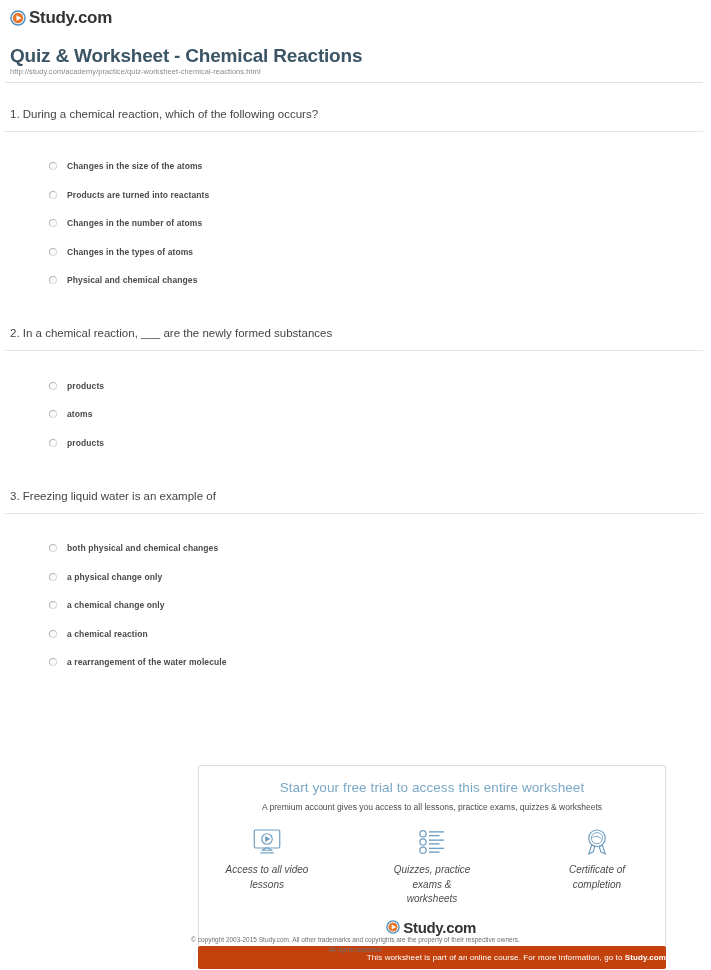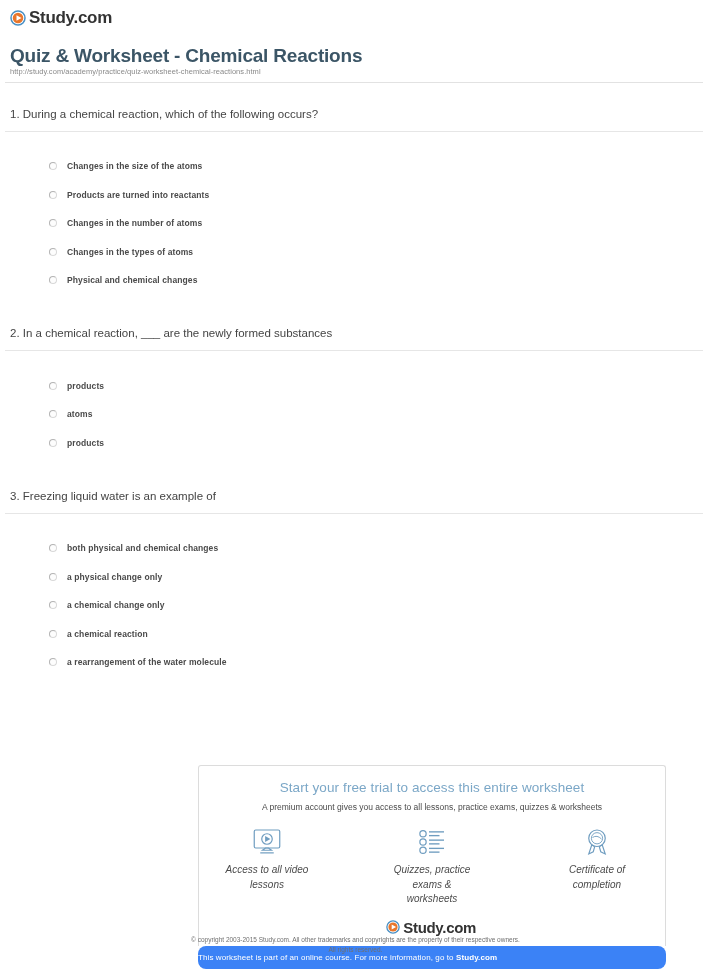--- a/index.html
+++ b/index.html
@@ -169,26 +169,26 @@
     display: flex;
     align-items: center;
     justify-content: center;
     gap: 3px;
     padding: 13px 0 11px 0;
   }
   .promo-logo .brand-text { font-size: 15px; }
   .promo-logo .brand-mark { width: 14px; height: 14px; flex: 0 0 14px; }
 
   .promo-banner {
-    background: #3b82f6;
+    background: #c2410c;
     color: #ffffff;
     font-size: 8px;
-    text-align: left;
+    text-align: right;
     padding: 7px 0;
-    border-radius: 8px;
+    border-radius: 2px;
     letter-spacing: 0.1px;
   }
   .promo-banner b { font-weight: bold; }
 
   
   .copyright {
     position: absolute;
     left: 0;
     top: 935px;
     width: 711px;

